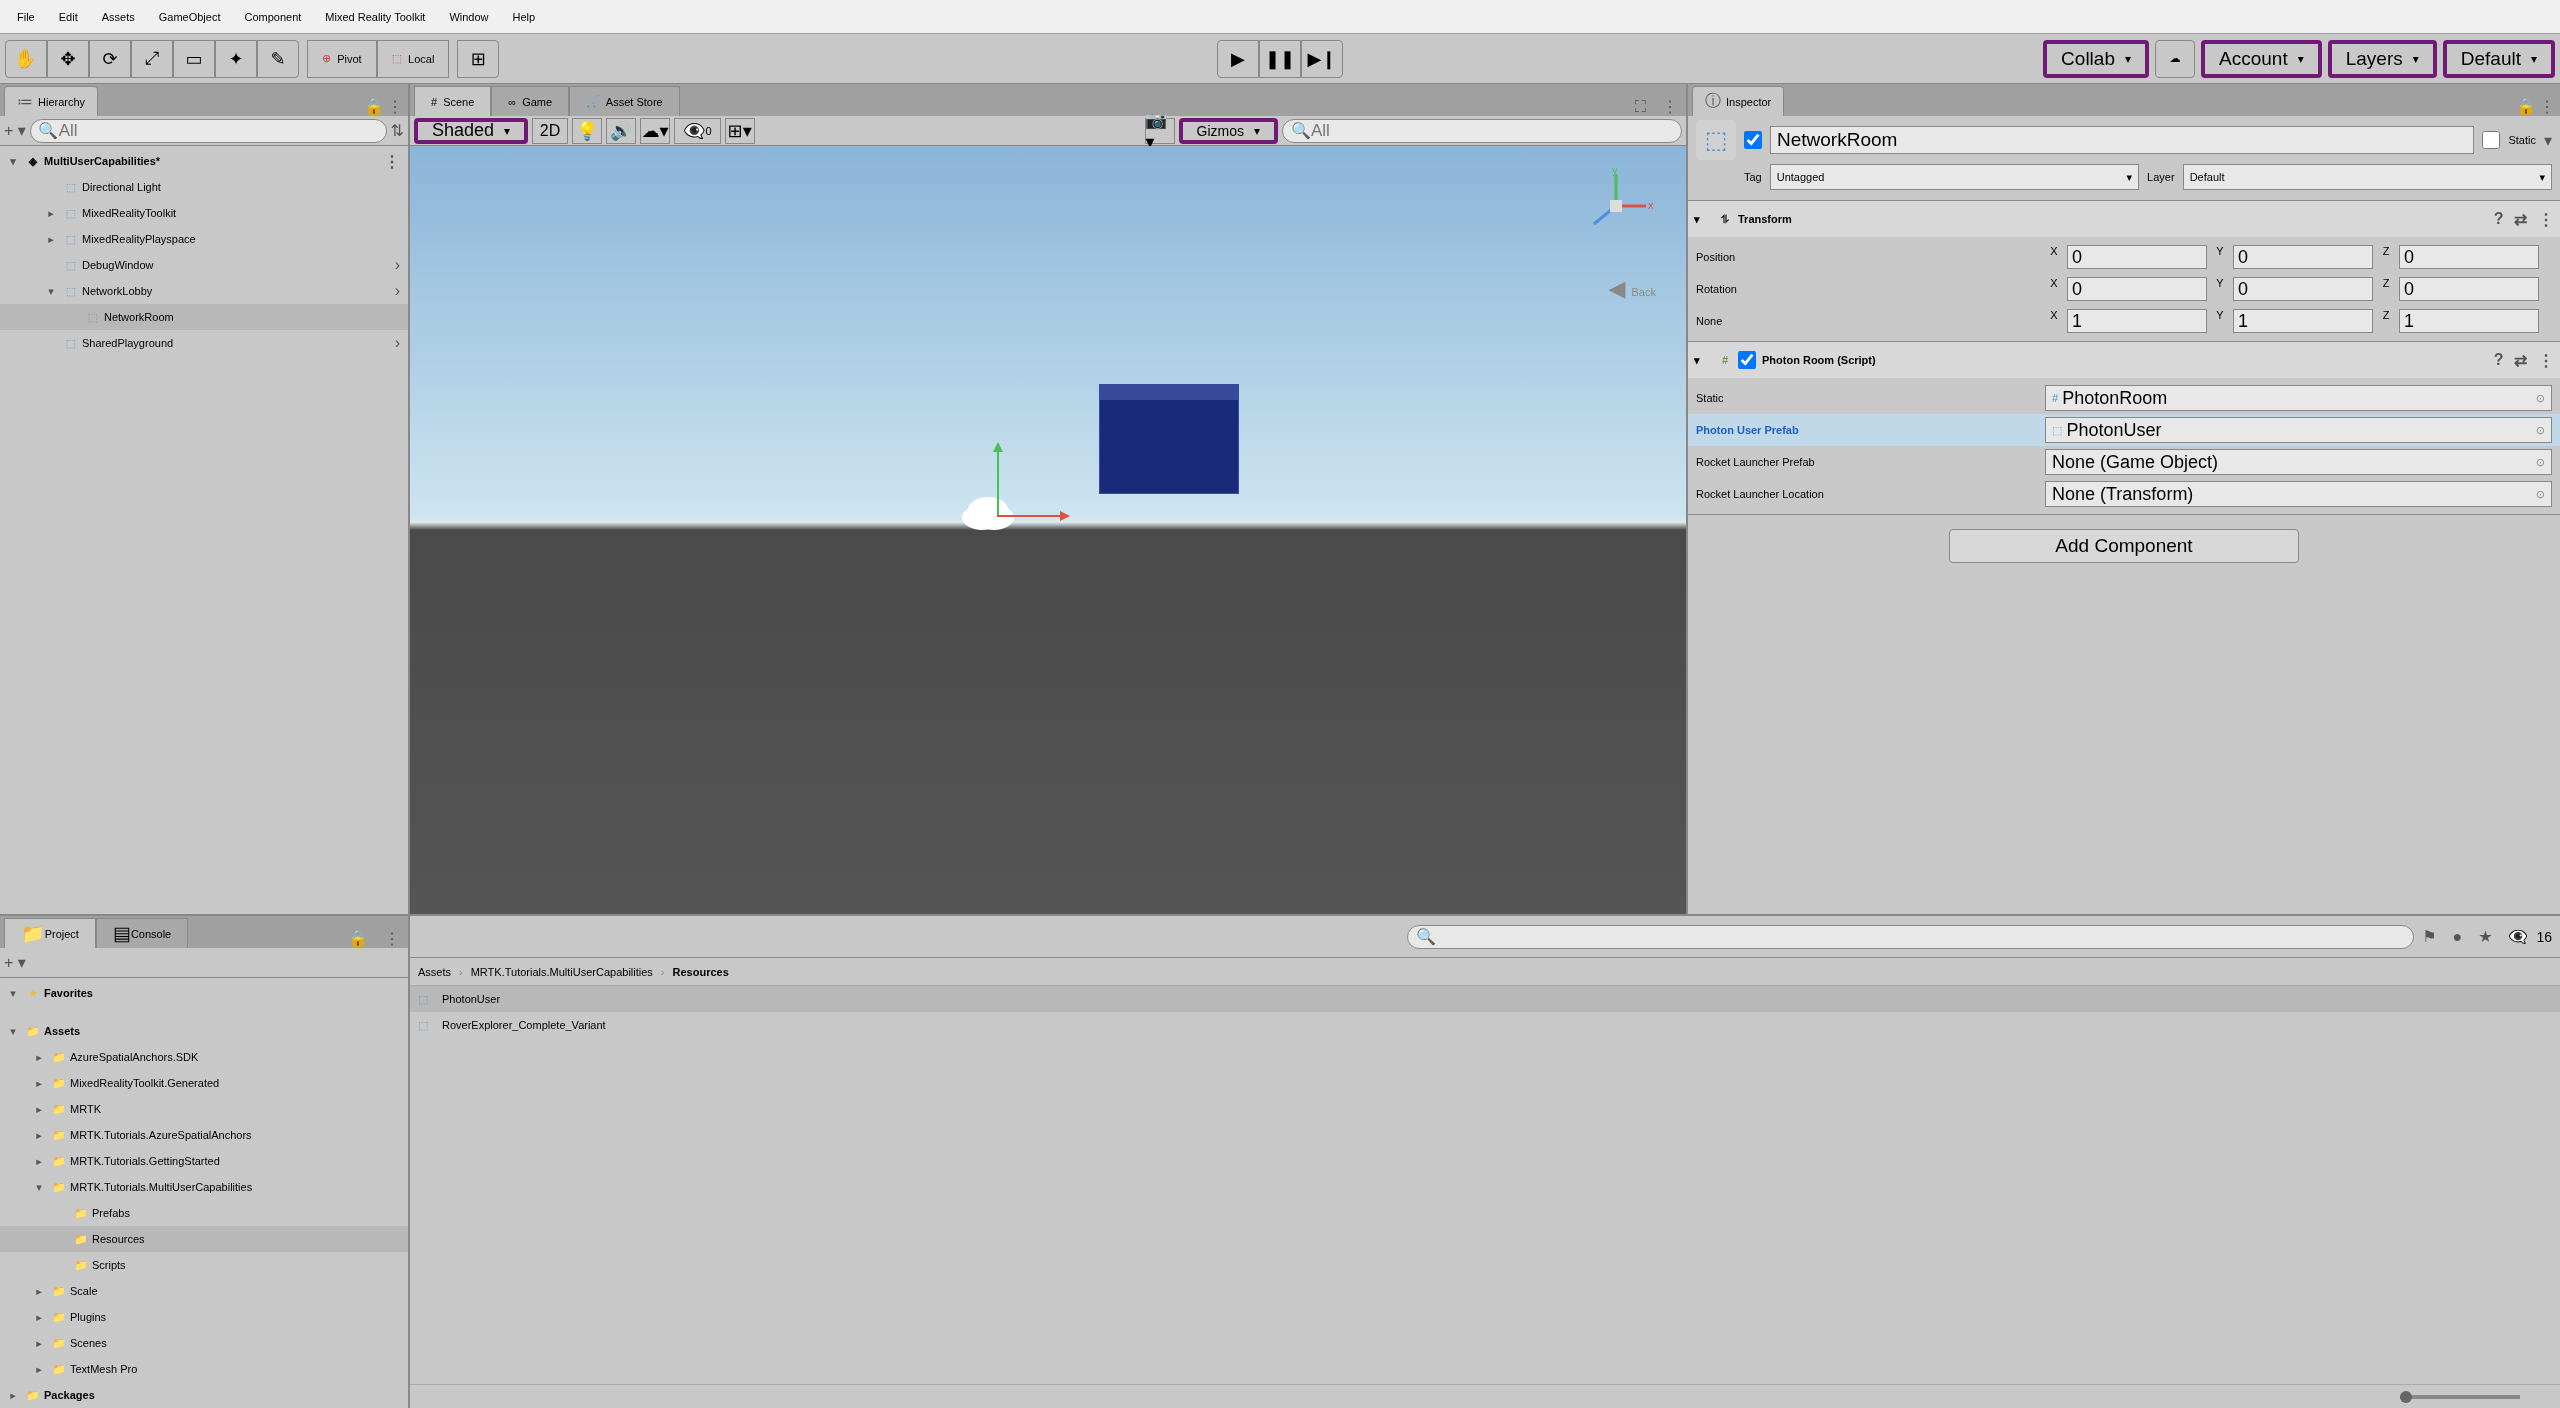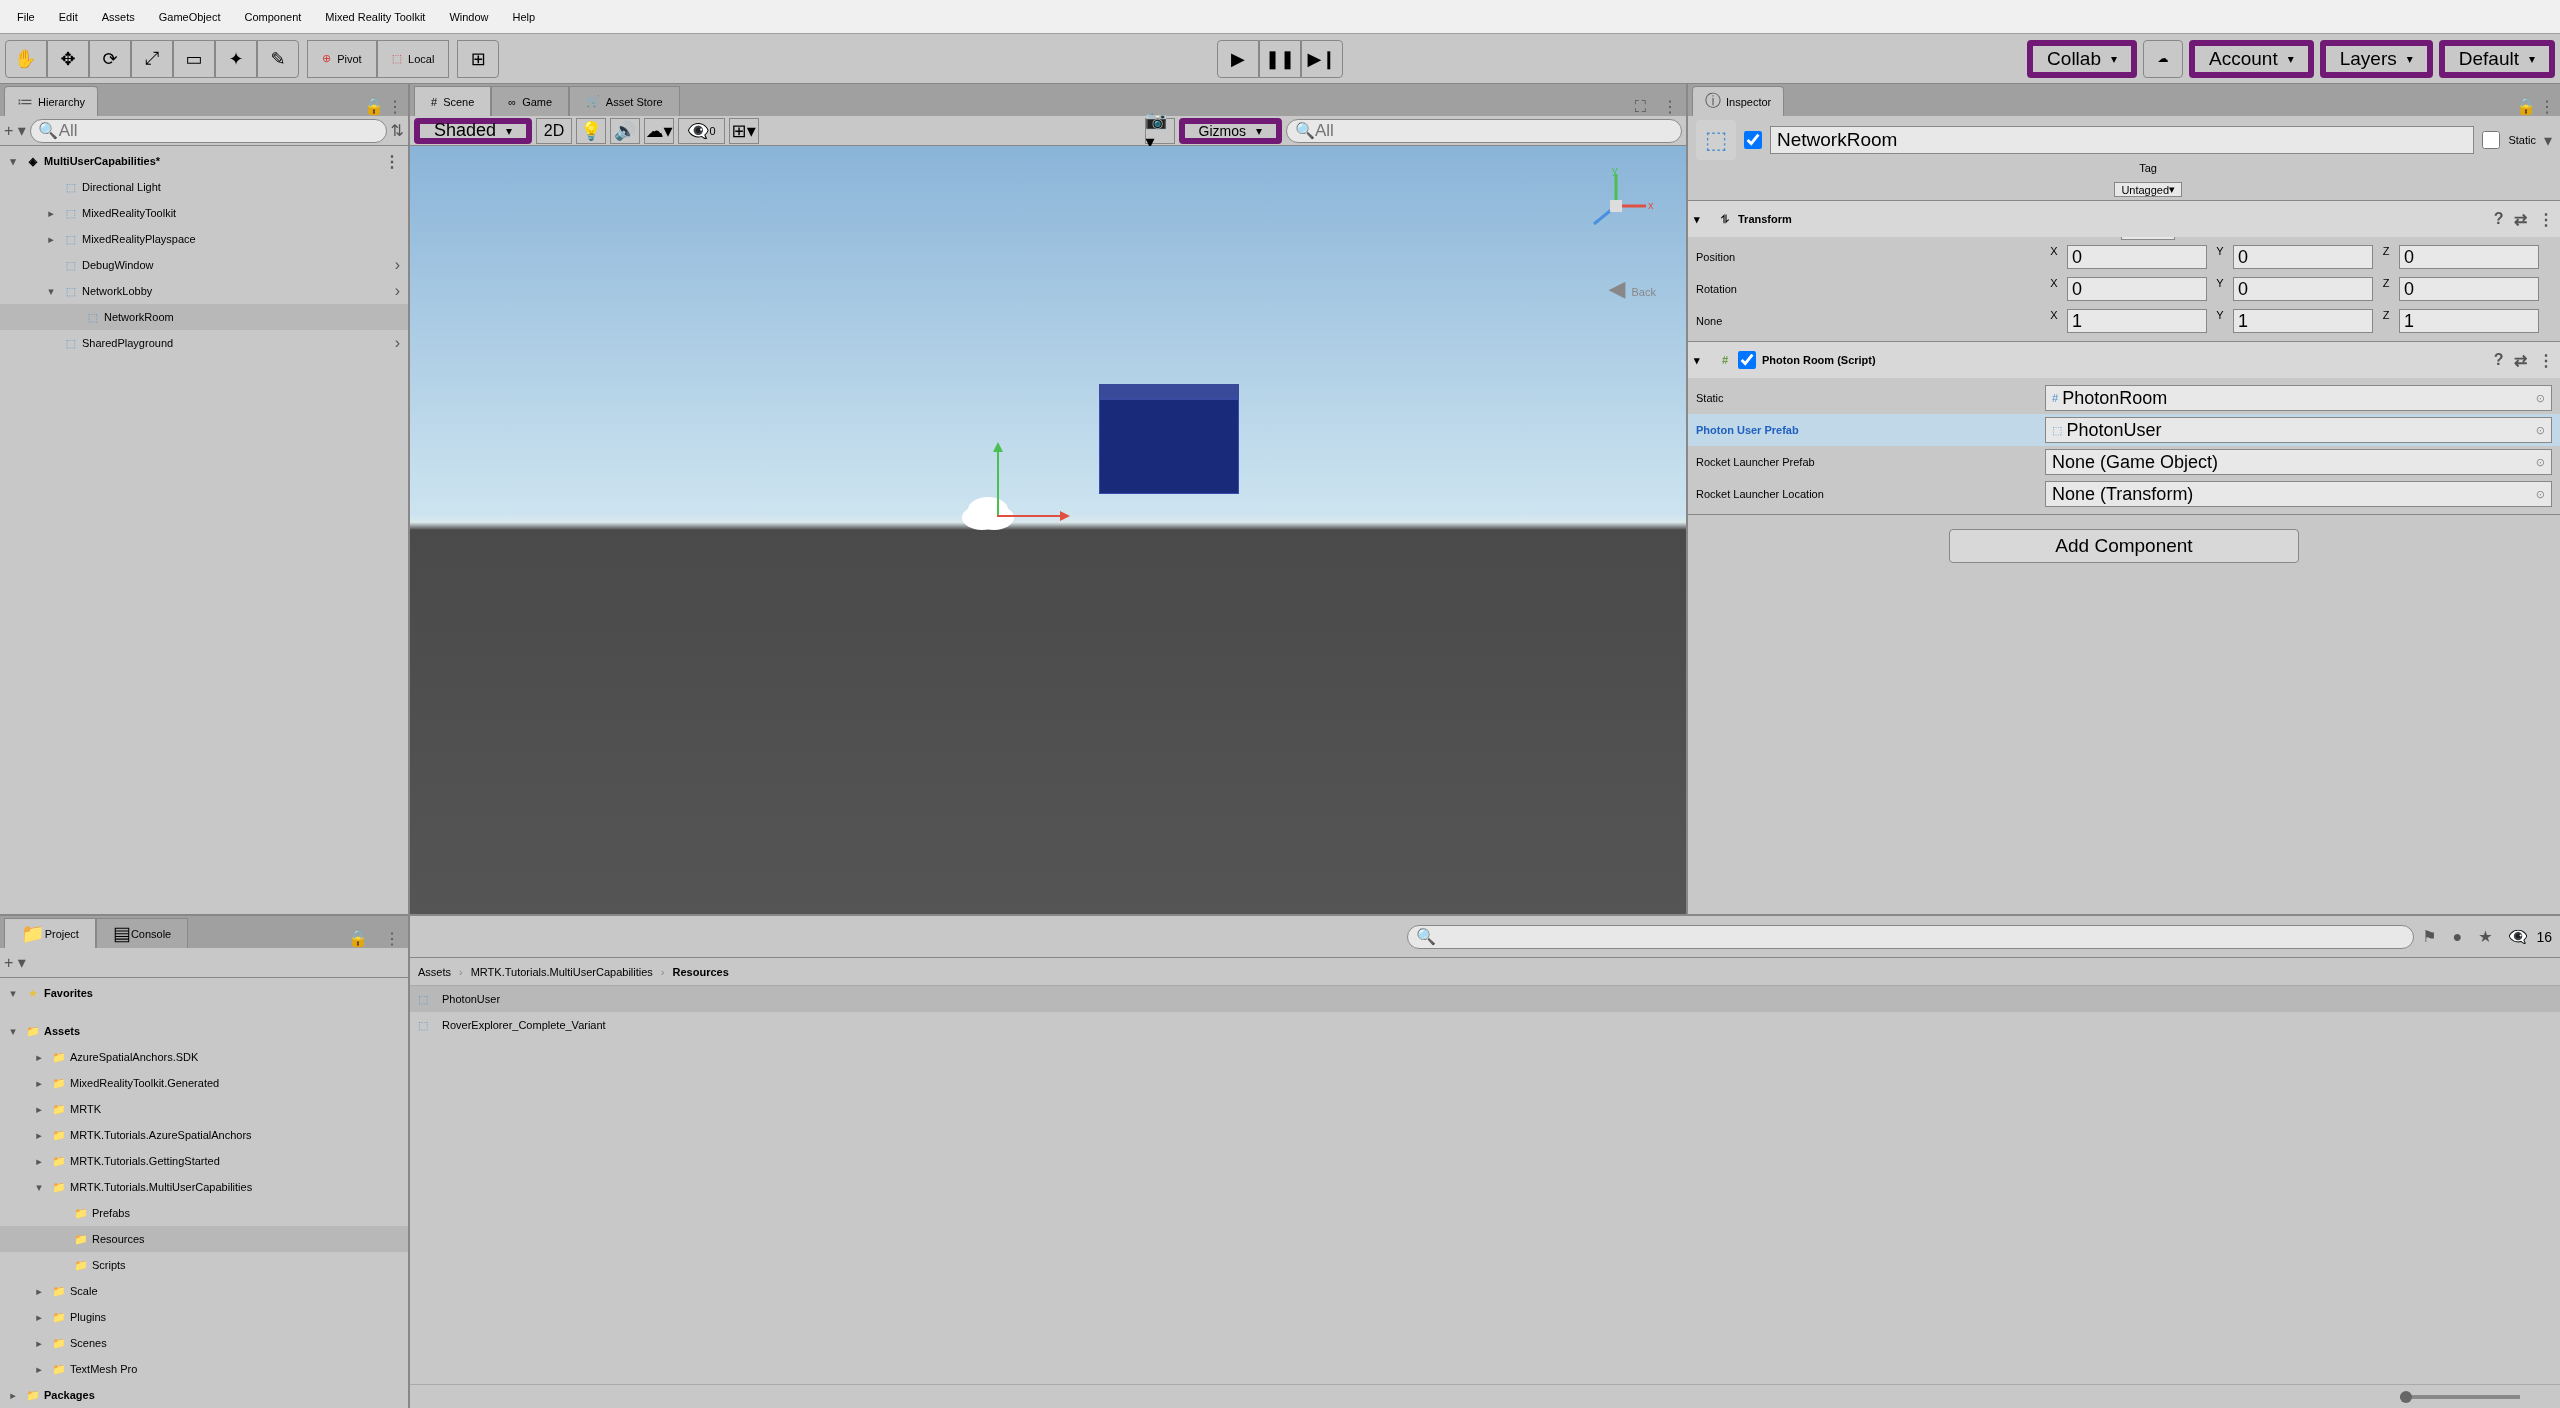--- a/index.html
+++ b/index.html
@@ -8,21 +8,21 @@
 .menubar span { padding: 0 12px; cursor: default; }
 .toolbar { height: 50px; background: #c8c8c8; display: flex; align-items: center; padding: 0 5px; border-bottom: 1px solid #888; }
 .tool-group { display: flex; margin-right: 8px; }
 .tool-btn { width: 42px; height: 38px; background: #c8c8c8; border: 1px solid #888; display: flex; align-items: center; justify-content: center; font-size: 18px; }
 .tool-btn:first-child { border-radius: 4px 0 0 4px; }
 .tool-btn:last-child { border-radius: 0 4px 4px 0; }
 .pill-btn { height: 38px; padding: 0 14px; background: #c8c8c8; border: 1px solid #888; display: flex; align-items: center; font-size: 19px; }
 .pill-btn .icon { margin-right: 6px; color: #d04040; }
 .play-controls { position: absolute; left: 50%; transform: translateX(-50%); display: flex; }
 .right-toolbar { margin-left: auto; display: flex; align-items: center; gap: 6px; }
-.dropdown-btn { height: 38px; padding: 0 14px; background: #c8c8c8; border: 6px solid #701a75; border-radius: 4px; display: flex; align-items: center; font-size: 19px; }
+.dropdown-btn { height: 38px; padding: 0 14px; background: #c8c8c8; border: 4px solid #701a75; border-radius: 4px; display: flex; align-items: center; font-size: 19px; }
 .dropdown-btn::after { content: '▾'; margin-left: 10px; font-size: 12px; }
 .cloud-btn { width: 40px; height: 38px; background: #c8c8c8; border: 1px solid #888; border-radius: 4px; display: flex; align-items: center; justify-content: center; }
 
 .main-area { display: flex; height: 830px; }
 
 .hierarchy-panel { width: 410px; background: #c8c8c8; border-right: 2px solid #888; display: flex; flex-direction: column; }
 .panel-tab-strip { height: 32px; display: flex; align-items: flex-end; background: #a0a0a0; }
 .panel-tab { height: 30px; padding: 0 12px; background: #c8c8c8; border: 1px solid #888; border-bottom: none; border-radius: 4px 4px 0 0; display: flex; align-items: center; margin-left: 4px; font-size: 19px; }
 .panel-tab .icon { margin-right: 5px; }
 .panel-tab-strip .spacer { flex: 1; }
@@ -52,21 +52,21 @@
 .tool-cross .vert::before { content:''; position:absolute; top:-8px; left:-4px; border:5px solid transparent; border-bottom:10px solid #4ac050;}
 .tool-cross .horz { position: absolute; width: 70px; height: 2px; background: #e05040; left: 0; top: 0; }
 .tool-cross .horz::after { content:''; position:absolute; right:-8px; top:-4px; border:5px solid transparent; border-left:10px solid #e05040;}
 .tool-cross .cloud { position:absolute; left:-35px; top:-10px; width:40px; height:25px; background:#fff; border-radius:50%; box-shadow: 12px 0 0 #fff, 6px -8px 0 #fff;}
 
 .inspector-panel { width: 874px; background: #c8c8c8; border-left: 2px solid #888; display: flex; flex-direction: column; }
 .inspector-header { padding: 8px; border-bottom: 1px solid #888; }
 .inspector-row1 { display: flex; align-items: center; gap: 8px; height: 32px; }
 .obj-icon { width: 40px; height: 40px; background: #d0d0d0; border-radius: 4px; display: flex; align-items: center; justify-content: center; font-size: 24px; }
 .name-input { flex: 1; height: 28px; background: #e8e8e8; border: 1px solid #888; padding: 0 6px; font-size: 19px; }
-.inspector-row2 { display: flex; align-items: center; gap: 8px; height: 30px; margin-top: 6px; margin-left: 48px; font-size: 19px; flex-direction: column; }
+.inspector-row2 { display: flex; align-items: center; gap: 8px; height: 30px; margin-top: 6px; margin-left: 48px; font-size: 19px; }
 .tag-dd, .layer-dd { flex: 1; height: 26px; background: #e8e8e8; border: 1px solid #888; padding: 0 6px; display: flex; align-items: center; font-size: 18px; }
 
 .component { border-bottom: 1px solid #888; }
 .component-header { height: 36px; background: #d8d8d8; display: flex; align-items: center; padding: 0 6px; font-size: 19px; font-weight: bold; }
 .component-header .arrow { width: 18px; }
 .component-header .icon { width: 26px; text-align: center; }
 .component-header .spacer { flex: 1; }
 .component-body { padding: 4px 8px; }
 .prop-row { height: 32px; display: flex; align-items: center; font-size: 19px; gap: 9px; }
 .prop-label { width: 340px; }

